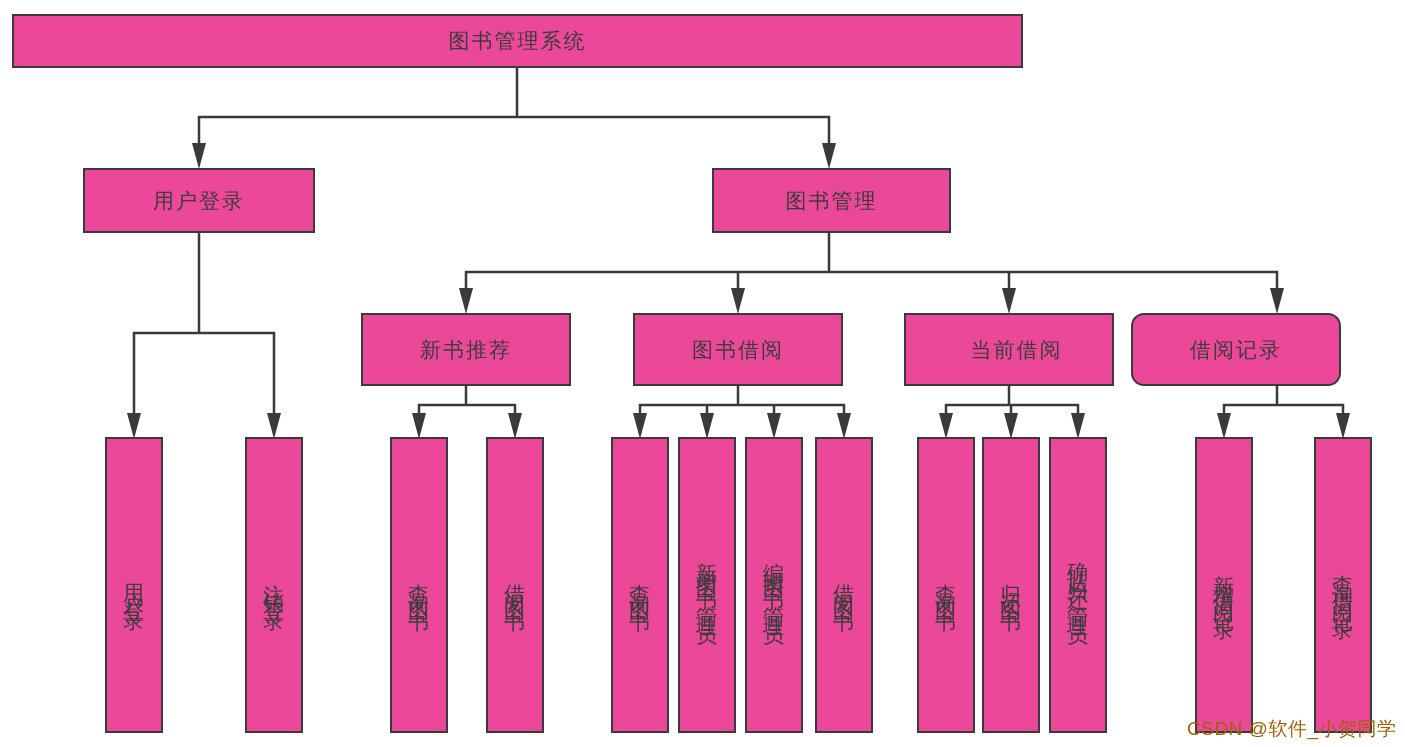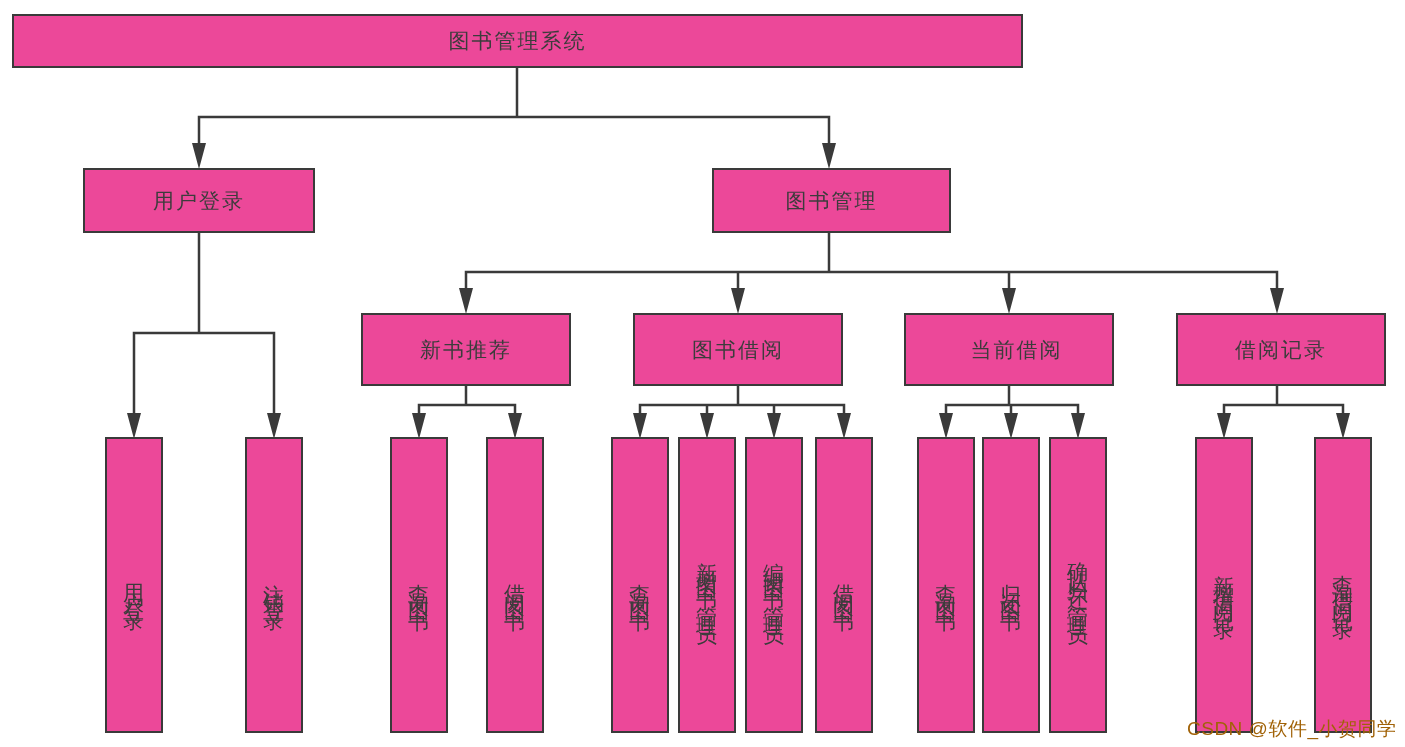--- a/index.html
+++ b/index.html
@@ -107,21 +107,21 @@
   </svg>
 
   <div class="node root-node">图书管理系统</div>
 
   <div class="node l2-node" style="left:83px; width:232px;">用户登录</div>
   <div class="node l2-node" style="left:712px; width:239px;">图书管理</div>
 
   <div class="node l3-node" style="left:361px;">新书推荐</div>
   <div class="node l3-node" style="left:633px;">图书借阅</div>
   <div class="node l3-node" style="left:904px;padding-left:15px;">当前借阅</div>
-  <div class="node l3-node" style="left:1176px;">借阅记录</div>
+  <div class="node l3-node" style="left:1131px;border-radius:13px;">借阅记录</div>
 
   <div class="node leaf-node" style="left:105px;">用户登录</div>
   <div class="node leaf-node" style="left:245px;">注销登录</div>
 
   <div class="node leaf-node" style="left:390px;">查询图书</div>
   <div class="node leaf-node" style="left:486px;">借阅图书</div>
 
   <div class="node leaf-node" style="left:611px;">查询图书</div>
   <div class="node leaf-node" style="left:678px;">新增图书（管理员）</div>
   <div class="node leaf-node" style="left:745px;">编辑图书（管理员）</div>

